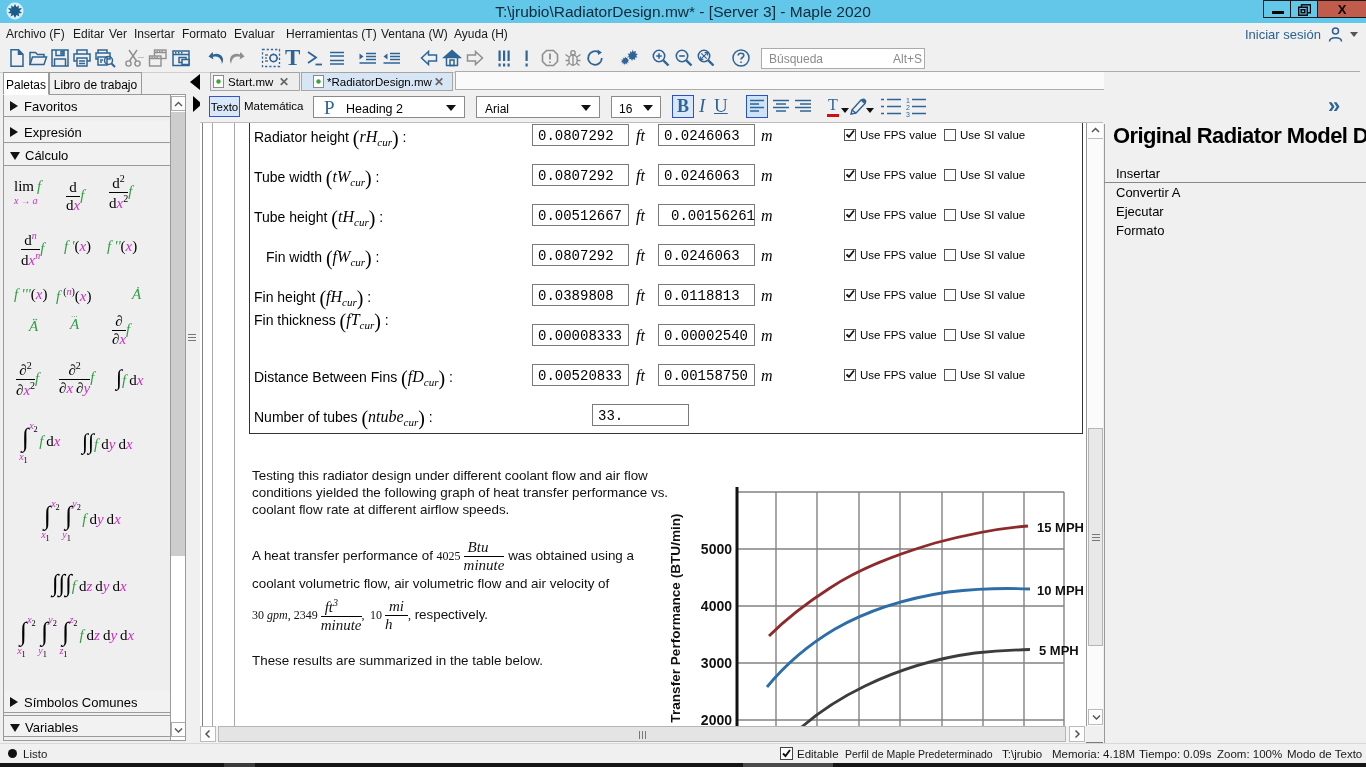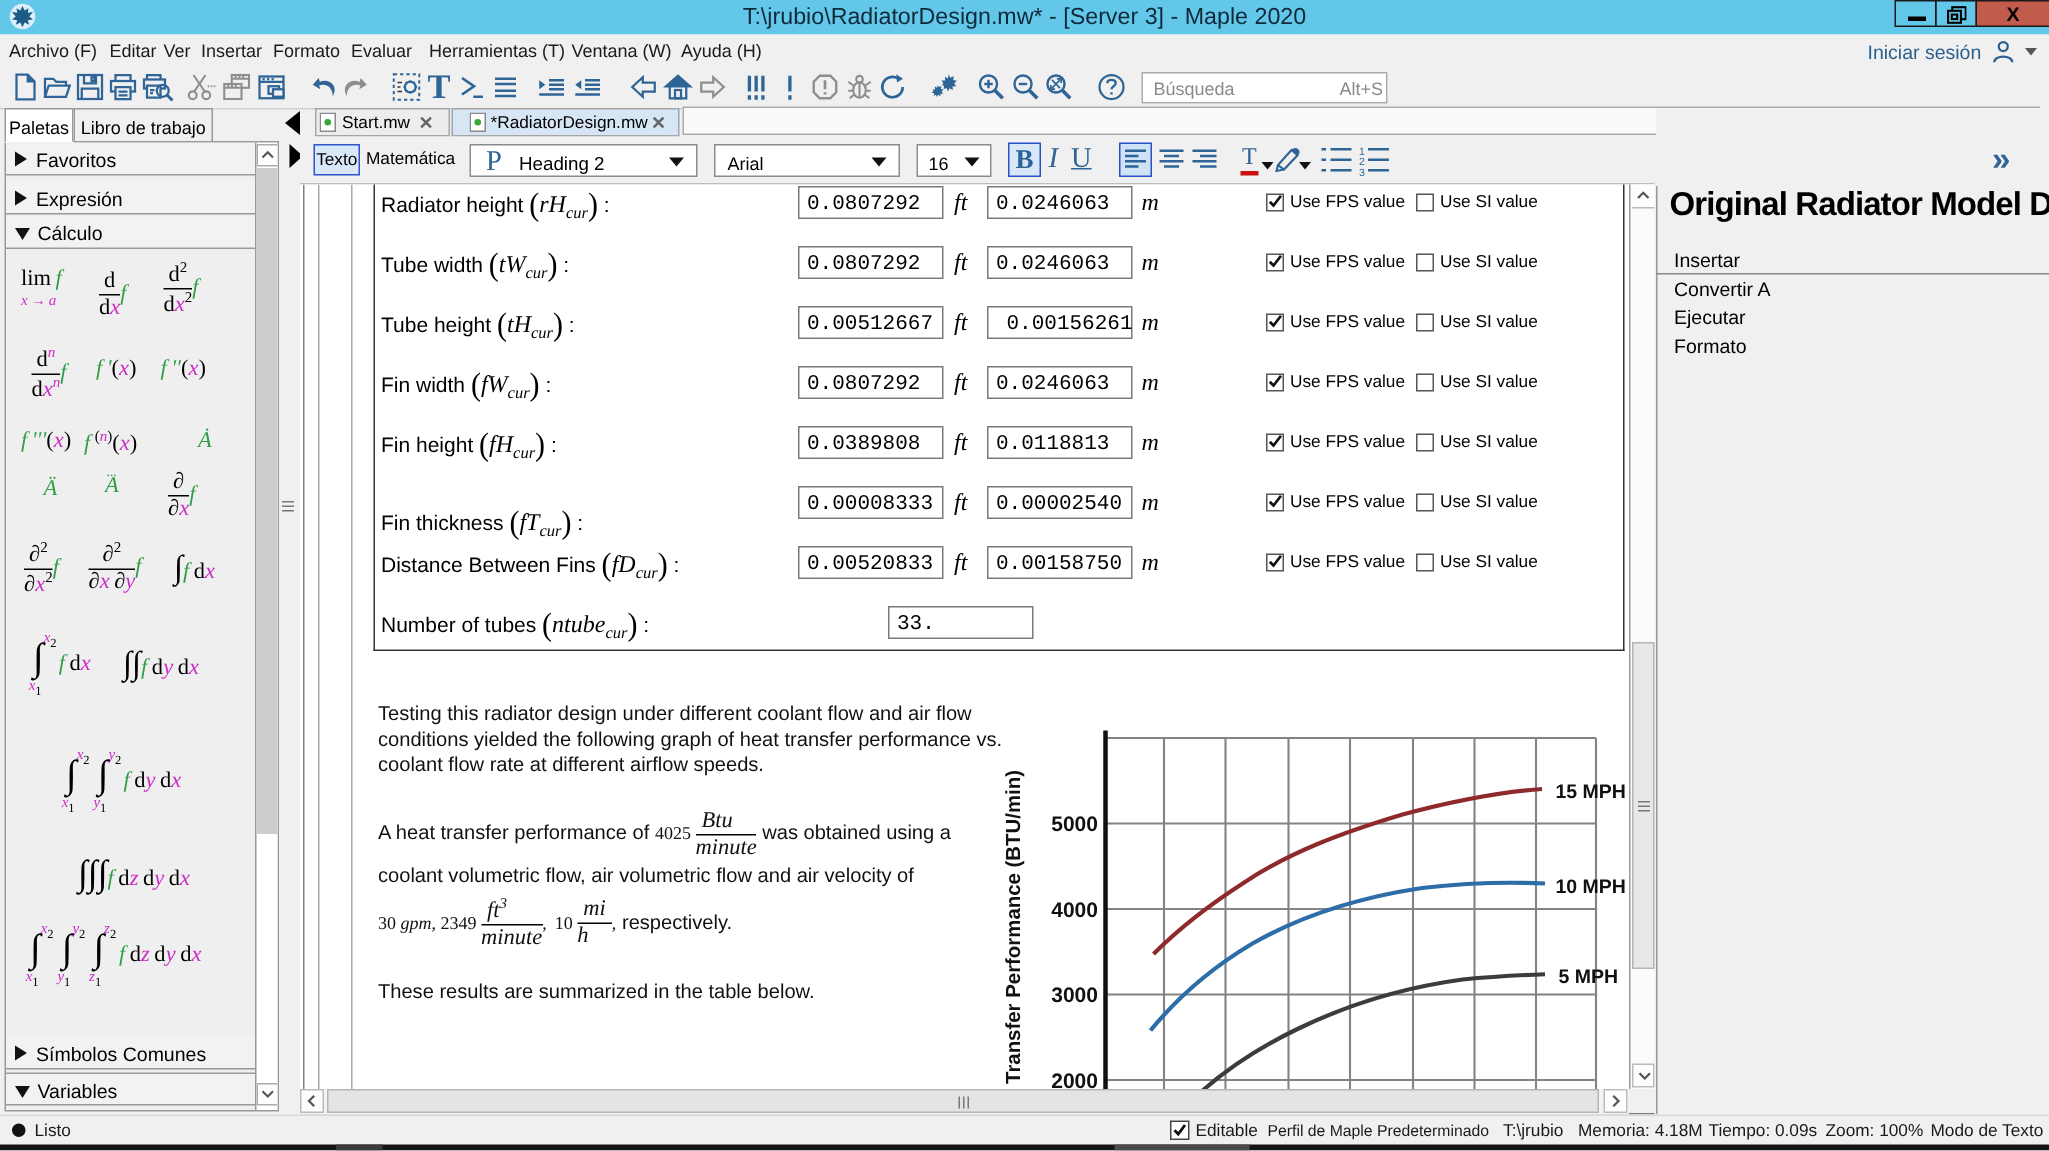--- a/index.html
+++ b/index.html
@@ -326,23 +326,23 @@
       </svg>
  </div>
  <div class="a" id="doccontent" style="left:0;top:51px;width:886px;height:603px;background:#fff;overflow:hidden;">
   <div class="a" style="left:2px;top:0;width:1px;height:603px;background:#808080;"></div>
   <div class="a" style="left:12px;top:0;width:1px;height:603px;background:#A8A8A8;"></div>
   <div class="a" style="left:34px;top:0;width:1px;height:603px;background:#A8A8A8;"></div>
   <div class="a" style="left:49px;top:-5px;width:834px;height:316px;border:1px solid #333;border-top:none;"></div>
   <div class="flab" style="left:54px;top:4px;">Radiator height <span class="mser"><span class="par">(</span>rH<sub style="font-size:11px">cur</sub><span class="par">)</span></span> :</div>
   <div class="flab" style="left:54px;top:44px;">Tube width <span class="mser"><span class="par">(</span>tW<sub style="font-size:11px">cur</sub><span class="par">)</span></span> :</div>
   <div class="flab" style="left:54px;top:84px;">Tube height <span class="mser"><span class="par">(</span>tH<sub style="font-size:11px">cur</sub><span class="par">)</span></span> :</div>
-  <div class="flab" style="left:54px;top:124px;">Fin width <span class="mser"><span class="par">(</span>fW<sub style="font-size:11px">cur</sub><span class="par">)</span></span> :</div>
+  <div class="flab" style="left:66px;top:124px;">Fin width <span class="mser"><span class="par">(</span>fW<sub style="font-size:11px">cur</sub><span class="par">)</span></span> :</div>
   <div class="flab" style="left:54px;top:164px;">Fin height <span class="mser"><span class="par">(</span>fH<sub style="font-size:11px">cur</sub><span class="par">)</span></span> :</div>
-  <div class="flab" style="left:54px;top:216px;">Fin thickness <span class="mser"><span class="par">(</span>fT<sub style="font-size:11px">cur</sub><span class="par">)</span></span> :</div>
+  <div class="flab" style="left:54px;top:187px;">Fin thickness <span class="mser"><span class="par">(</span>fT<sub style="font-size:11px">cur</sub><span class="par">)</span></span> :</div>
   <div class="flab" style="left:54px;top:244px;">Distance Between Fins <span class="mser"><span class="par">(</span>fD<sub style="font-size:11px">cur</sub><span class="par">)</span></span> :</div>
   <div class="flab" style="left:54px;top:284px;">Number of tubes <span class="mser"><span class="par">(</span>ntube<sub style="font-size:11px">cur</sub><span class="par">)</span></span> :</div>
   <div class="inp" style="left:332px;top:1px;">0.0807292</div>
       <span class="mser a" style="left:436px;top:4px;">ft</span>
       <div class="inp" style="left:458px;top:1px;">0.0246063</div>
       <span class="mser a" style="left:561px;top:4px;">m</span>
   <div class="inp" style="left:332px;top:41px;">0.0807292</div>
       <span class="mser a" style="left:436px;top:44px;">ft</span>
       <div class="inp" style="left:458px;top:41px;">0.0246063</div>
       <span class="mser a" style="left:561px;top:44px;">m</span>

